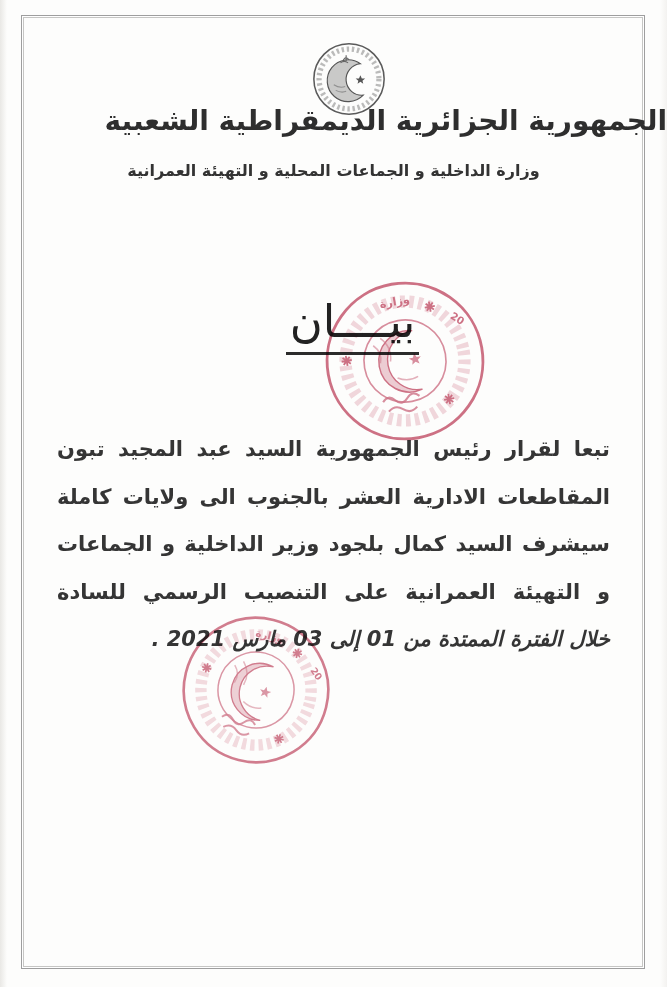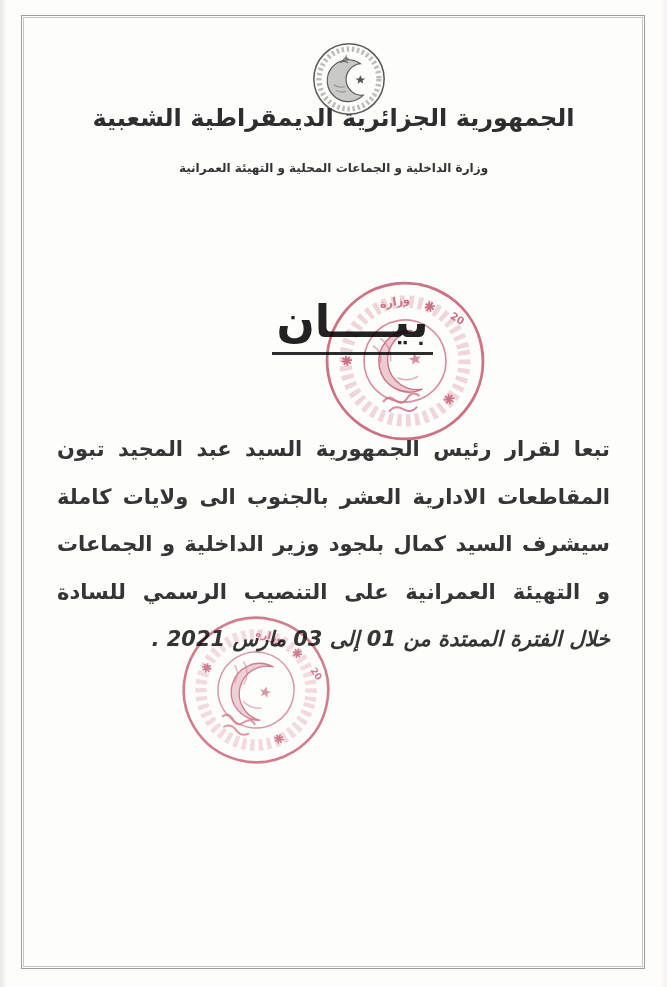--- a/index.html
+++ b/index.html
@@ -16,38 +16,38 @@
     position:absolute;
     left:21px;top:15px;right:22px;bottom:18px;
     border:1px solid #9e9e9e;
     box-shadow:inset 0 0 0 1px #ffffff, inset 0 0 0 2px #c6c6c4;
   }
   .emblem{
     position:absolute;left:311px;top:41px;width:76px;height:76px;
   }
   .header-country{
     position:absolute;top:104px;left:0;right:0;
-    text-align:center;
-    font-size:24px;font-weight:700;color:#2e2e2e;
+    text-align:right;
+    font-size:28px;font-weight:700;color:#2e2e2e;
     direction:rtl;
   }
   .header-ministry{
     position:absolute;top:161px;left:0;right:0;
     text-align:center;
-    font-size:12px;font-weight:700;color:#333;
+    font-size:16px;font-weight:700;color:#333;
     direction:rtl;
   }
   .title-wrap{
     position:absolute;top:297px;left:38px;right:0;
     text-align:center;direction:rtl;
     z-index:1;
   }
   .title{
     display:inline-block;
-    font-size:45px;font-weight:700;color:#222;
+    font-size:45px;font-weight:400;color:#222;
     line-height:1.1;
     padding:0 4px 5px 4px;
     border-bottom:3px solid #2b2b2b;
   }
   .body-text{
     position:absolute;top:426px;left:57px;right:57px;
     direction:rtl;
     font-size:21px;font-weight:700;color:#353535;
     z-index:1;
   }

